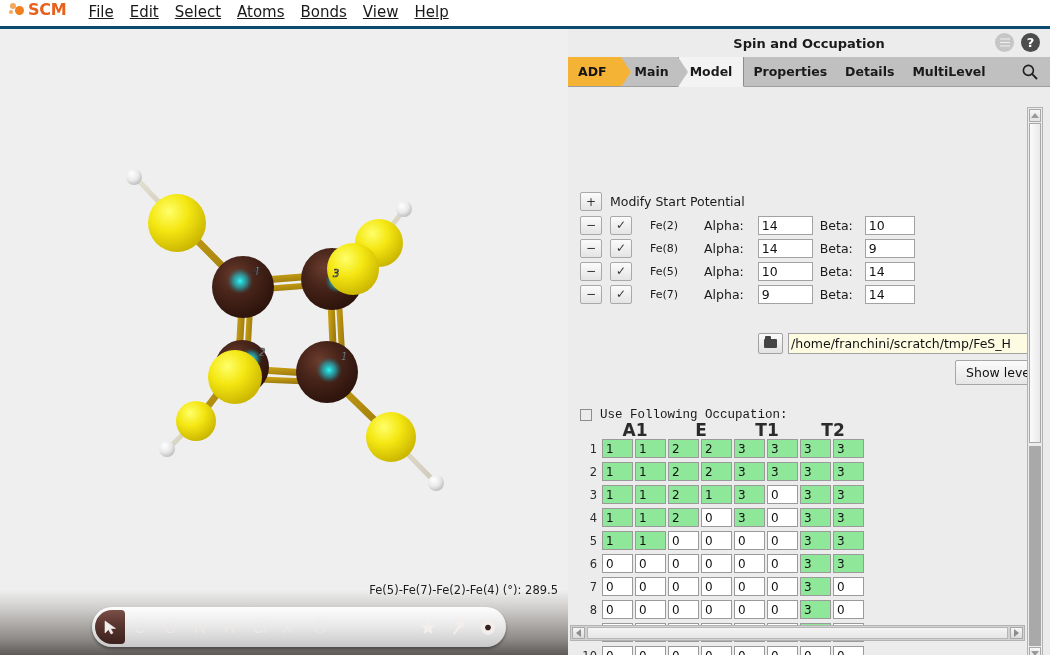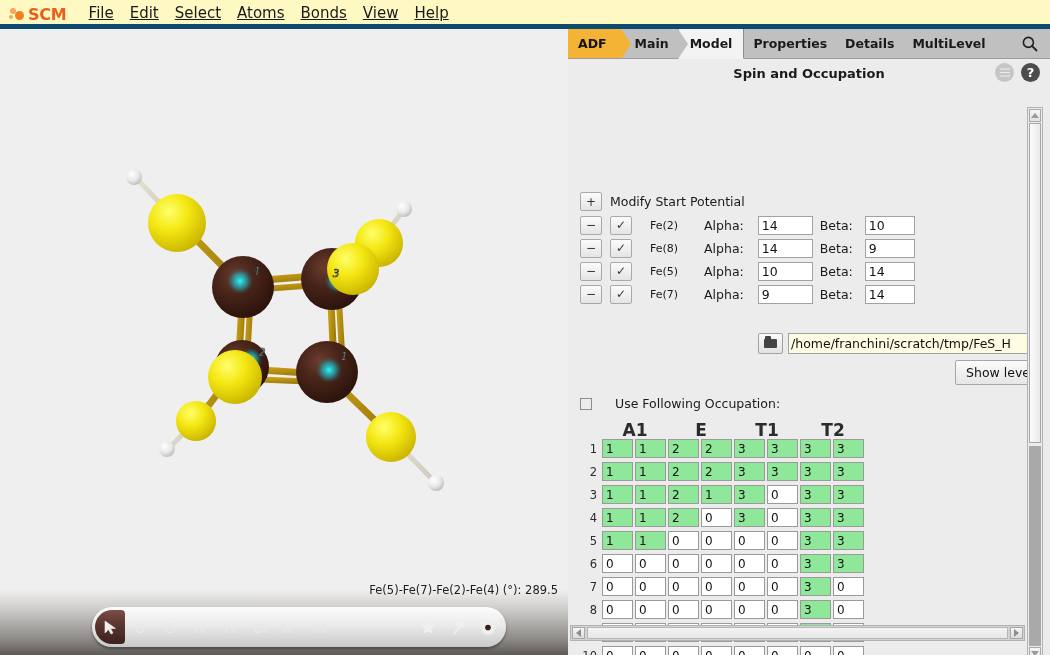--- a/index.html
+++ b/index.html
@@ -8,23 +8,23 @@
     width: 1050px; height: 655px;
     overflow: hidden;
     font-family: "DejaVu Sans", sans-serif;
     background: #ececec;
   }
   #app { position: relative; width: 1050px; height: 655px; }
 
   
   #menubar {
     position: absolute; left: 0; top: 0; width: 1050px; height: 29px;
-    background: #fef9c3;
-    border-bottom: 5px solid #0c4a6e;
-    display: flex; align-items: flex-end;
+    background: #ffffff;
+    border-bottom: 3px solid #0c4a6e;
+    display: flex; align-items: flex-start;
   }
   #scm-logo {
     display: flex; align-items: center; gap: 2px;
     margin-left: 9px; margin-right: 14px;
   }
   #scm-logo .blob {
     position: relative; width: 17px; height: 15px;
   }
   #scm-logo .blob i {
     position: absolute; border-radius: 50%; background: #f08a28; display:block;
@@ -227,22 +227,22 @@
   #show-levels-btn {
     position: absolute; right: -18px; top: 272px;
     height: 25px; padding: 0 10px;
     background: linear-gradient(to bottom,#fbfbfb,#e6e6e6);
     border: 1px solid #a6a6a6; border-radius: 2px;
     font-size: 12.5px; color: #111;
     display: flex; align-items: center; cursor: default;
   }
 
   .use-occ-row {
-    position: absolute; left: 12px; top: 308px;
-    display: flex; align-items: center; gap: 23px;
+    position: absolute; left: 12px; top: 320px;
+    display: flex; align-items: center; gap: 8px; font-family: Liberation Mono, monospace;
   }
   .cbx {
     width: 12px; height: 12px; background: #ececec;
     border: 1px solid #8d8d8d;
   }
   .use-occ-row .lab { font-size: 12.5px; color: #1a1a1a; }
 
   
   #occ-table { position: absolute; left: 12px; top: 332px; }
   #occ-head { display: flex; height: 17px; margin-left: 22px; }
@@ -473,45 +473,45 @@
             <path d="M8.5 0 L10 1.6 L12 0.9 L12.7 3 L14.9 3.3 L14.6 5.5 L16.4 6.8 L15.1 8.5 L16.4 10.2 L14.6 11.5 L14.9 13.7 L12.7 14 L12 16.1 L10 15.4 L8.5 17 L7 15.4 L5 16.1 L4.3 14 L2.1 13.7 L2.4 11.5 L0.6 10.2 L1.9 8.5 L0.6 6.8 L2.4 5.5 L2.1 3.3 L4.3 3 L5 0.9 L7 1.6 Z" fill="#f2eeec"></path>
             <circle cx="8.5" cy="8.5" r="3" fill="#33211d"></circle>
           </svg>
         </div>
       </div>
     </div>
   </div>
 
   <div id="panel">
 
+    <div id="panel-title-row">
+      <div id="panel-title">Spin and Occupation</div>
+      <div id="panel-title-icons">
+        <div class="circ-icon hamb">
+            <i></i>
+          </div>
+        <div class="circ-icon help">?</div>
+      </div>
+    </div>
+
     <div id="tabbar">
       <div class="tab brand">ADF</div>
       <div class="tab sel-arrow">Main</div>
       <div class="tab active">Model</div>
       <div class="tab">Properties</div>
       <div class="tab">Details</div>
       <div class="tab">MultiLevel</div>
       <div id="tab-search">
         <svg width="16" height="16" viewBox="0 0 16 16">
           <circle cx="6.4" cy="6.4" r="5" fill="none" stroke="#1f1f1f" stroke-width="1.6"></circle>
           <line x1="10.2" y1="10.2" x2="15" y2="15" stroke="#1f1f1f" stroke-width="1.8"></line>
         </svg>
       </div>
     </div>
 
-    <div id="panel-title-row">
-      <div id="panel-title">Spin and Occupation</div>
-      <div id="panel-title-icons">
-        <div class="circ-icon hamb">
-            <i></i>
-          </div>
-        <div class="circ-icon help">?</div>
-      </div>
-    </div>
-
     <div id="panel-body">
 
 
       <div class="msp-header">
         <span class="sq-btn">+</span>
         <span class="ttl">Modify Start Potential</span>
       </div>
 
       <div class="fe-row" style="top:127px">
         <span class="sq-btn">−</span>

